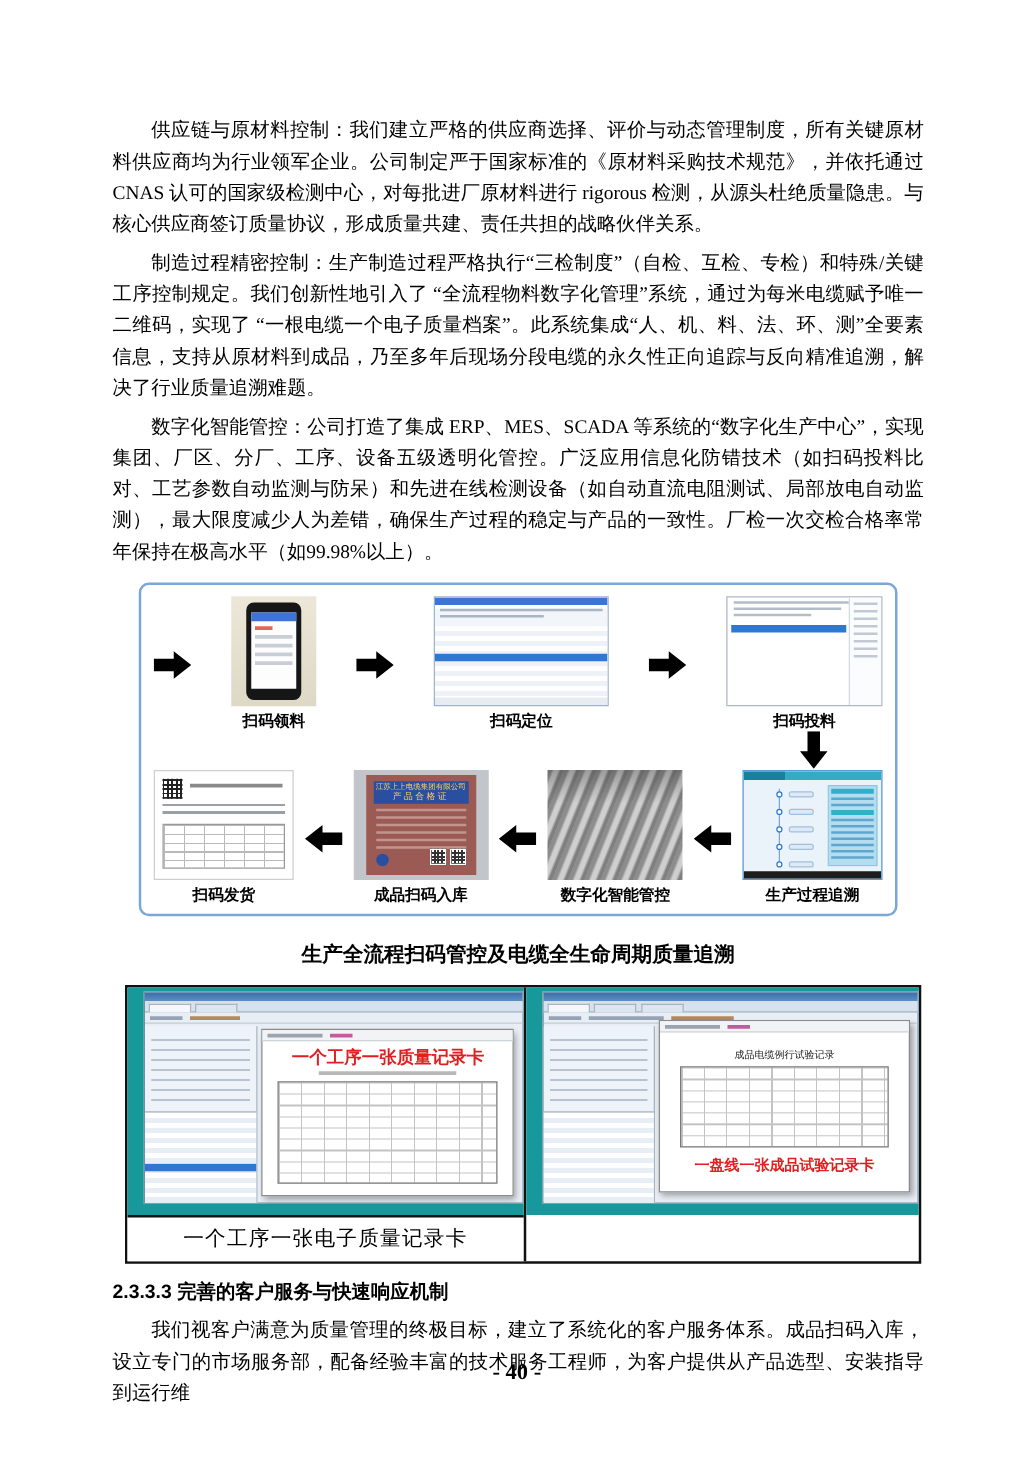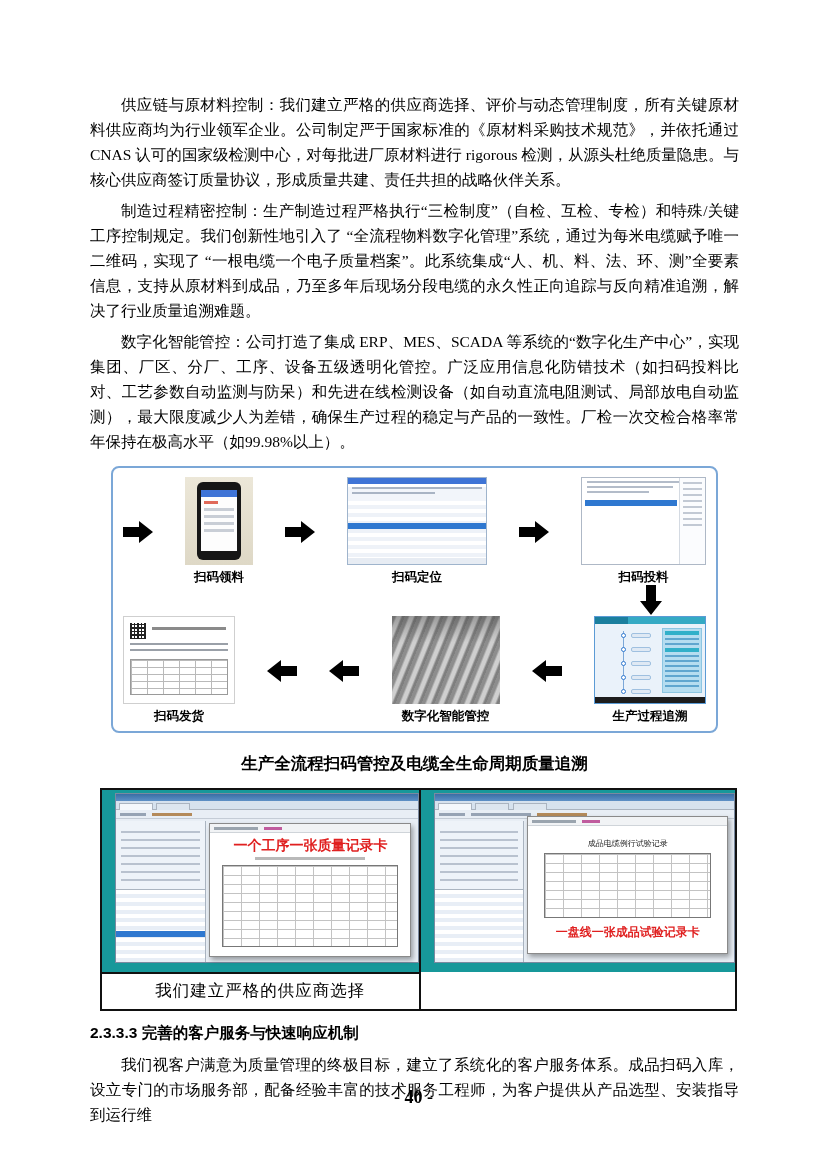--- a/index.html
+++ b/index.html
@@ -234,20 +234,40 @@
           <div class="lines"></div>
           <div class="grid"></div>
         </div>
         <div class="lbl">扫码发货</div>
       </div>
       <span class="arrow">
         <svg width="30" height="26" viewBox="0 0 30 26">
             <polygon points="30,8 14,8 14,2 0,13 14,24 14,18 30,18"></polygon>
           </svg>
       </span>
+      <div class="step">
+        <div class="img cert">
+          <div class="plate">
+            <div class="band">
+              <div class="c1">江苏上上电缆集团有限公司</div>
+              <div class="c2">产品合格证</div>
+            </div>
+            <i></i>
+              <i></i>
+              <i></i>
+              <i></i>
+              <i></i>
+              <i></i>
+            <div class="qr q1"></div>
+            <div class="qr q2"></div>
+            <div class="logo"></div>
+          </div>
+        </div>
+        <div class="lbl">成品扫码入库</div>
+      </div>
       <span class="arrow">
         <svg width="30" height="26" viewBox="0 0 30 26">
             <polygon points="30,8 14,8 14,2 0,13 14,24 14,18 30,18"></polygon>
           </svg>
       </span>
       <div class="step">
         <div class="img cable">
             <div class="shade"></div>
           </div>
         <div class="lbl">数字化智能管控</div>
@@ -315,21 +335,21 @@
             <div class="ptool">
                 <i></i>
                 <s></s>
               </div>
             <div class="red-big" style="font-size:14px; margin-top:4px;">一个工序一张质量记录卡</div>
             <div class="doc-sub"></div>
             <div class="grid2" style="margin:5px 6% 0; height:62%;"></div>
           </div>
         </div>
       </div>
-      <div class="cap-bar">我们建立严格的供应商选择</div>
+      <div class="cap-bar">一个工序一张电子质量记录卡</div>
     </div>
     <div class="panel">
       <div class="shot">
         <div class="win">
           <div class="tbar"></div>
           <div class="tabs">
               <b class="t1" style="left:3px"></b>
               <b class="t2"></b>
               <b class="t2" style="left:78px"></b>
             </div>

